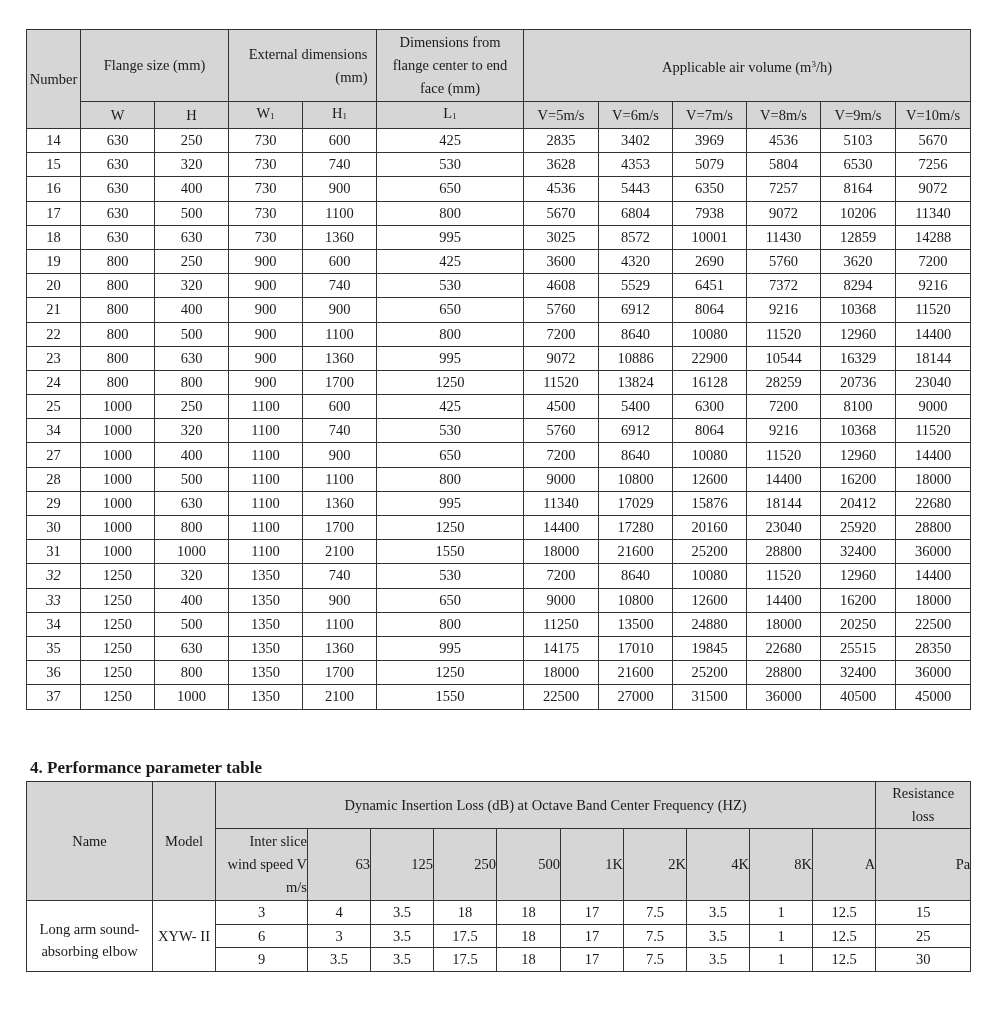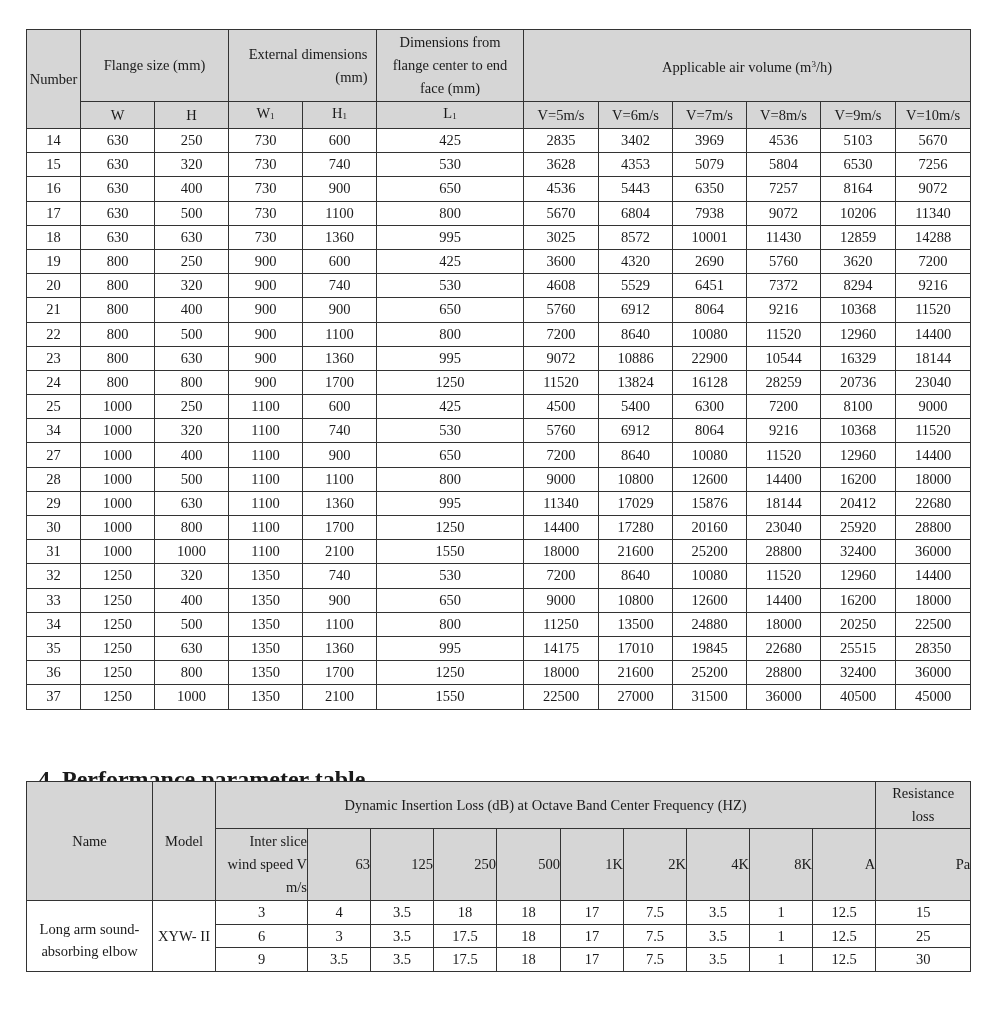--- a/index.html
+++ b/index.html
@@ -5,22 +5,22 @@
   html, body { margin: 0; padding: 0; background: #ffffff; }
   body { width: 1000px; height: 1015px; position: relative; font-family: "Liberation Serif", serif; color: #1a1a1a; }
   table { border-collapse: collapse; position: absolute; table-layout: fixed; }
   td, th { border: 1.5px solid #333; text-align: center; vertical-align: middle; font-weight: normal; font-size: 14.5px; padding: 0; line-height: 23px; }
   th { background: #d6d6d6; }
   #t1 { left: 26px; top: 29px; width: 944px; }
   #t1 tbody td { height: 23.2px; }
   #t1 thead tr.h1 th { height: 71px; }
   #t1 thead tr.h2 th { height: 23px; }
   .multi { line-height: 23px; }
-  .italic { }
-  #sec-title { position: absolute; left: 26px; top: 754px; font-size: 24px; font-weight: bold; margin: 12px; font-family: "Liberation Serif", serif; }
+  .italic { font-style: italic; }
+  #sec-title { position: absolute; left: 26px; top: 754px; font-size: 17px; font-weight: bold; margin: 4px; font-family: "Liberation Serif", serif; }
   #t2 { left: 26px; top: 781px; width: 944px; }
   #t2 thead tr.h1 th { height: 46px; }
   #t2 thead tr.h2 th { height: 71px; text-align: right; }
   #t2 tbody td { height: 22.5px; line-height: 22px; }
   sub { font-size: 9px; vertical-align: -1px; }
   sup { font-size: 9px; vertical-align: 5px; }
 </style>
 </head>
 <body>
 

